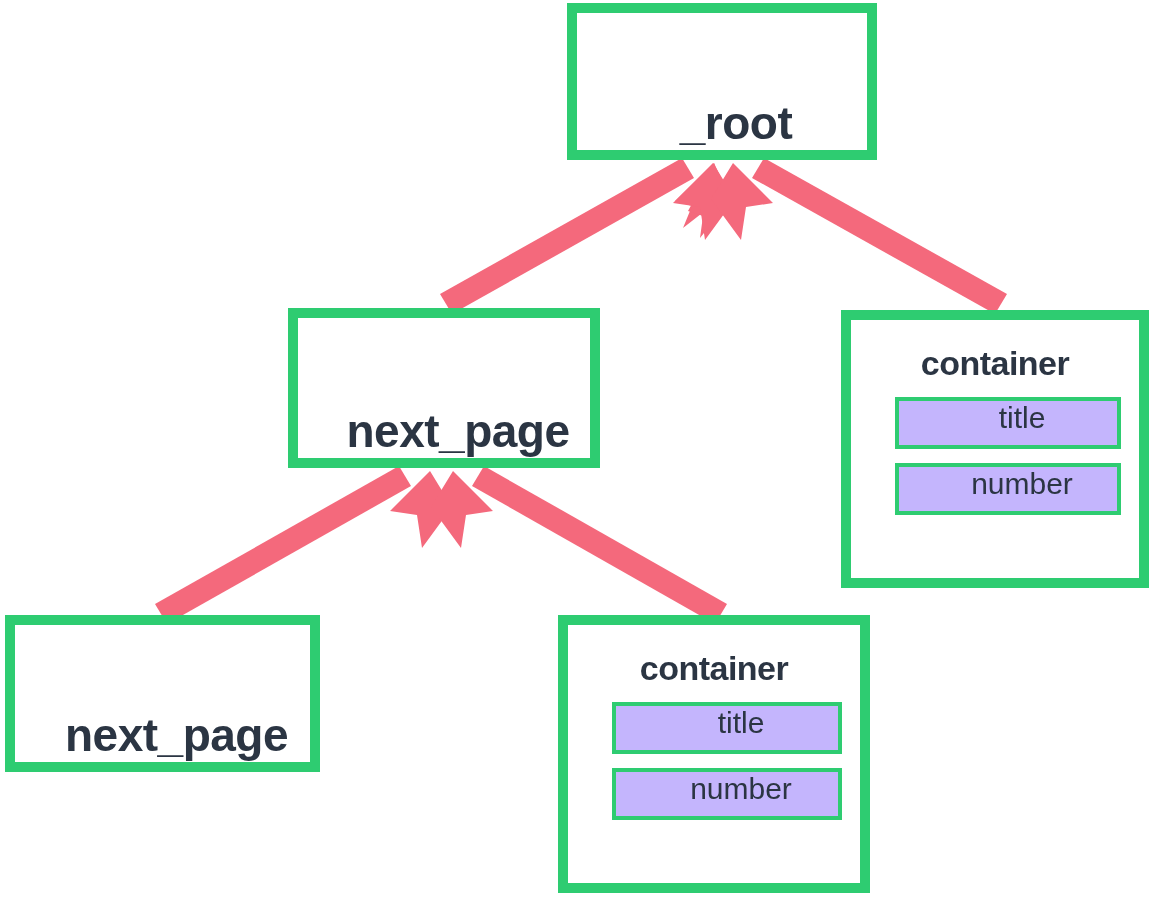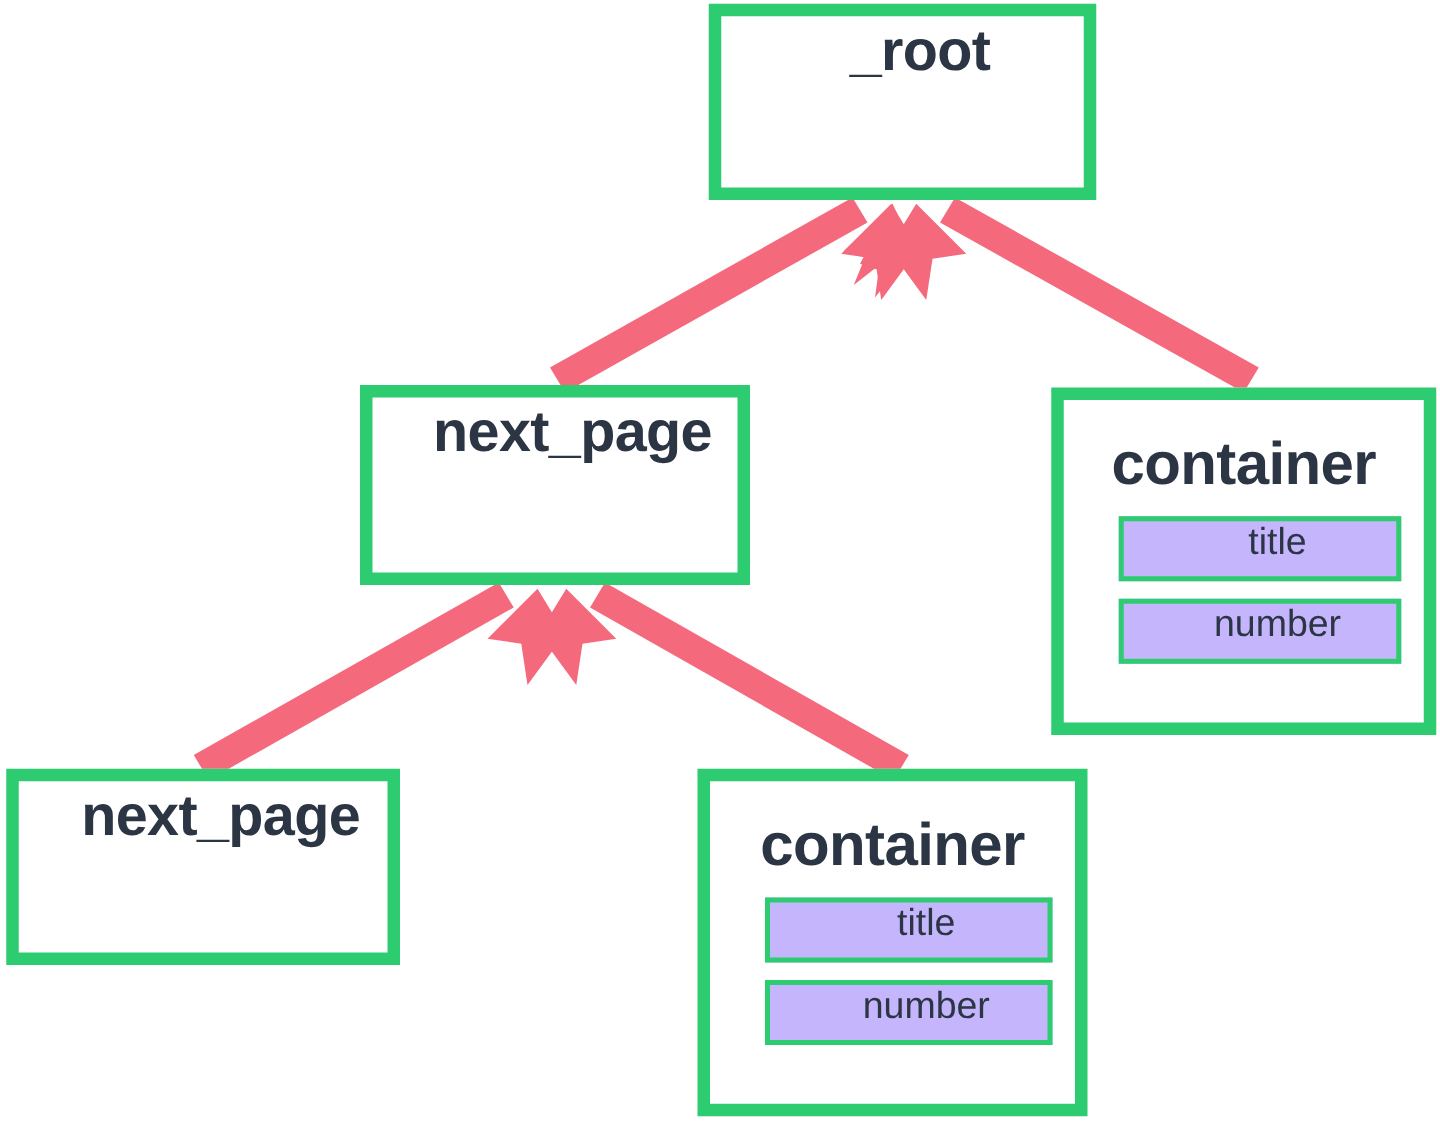--- a/index.html
+++ b/index.html
@@ -41,37 +41,37 @@
     font-weight: bold;
     color: #2b3543;
     letter-spacing: -0.5px;
     text-align: center;
     white-space: nowrap;
   }
 
   
   .node.leaf {
     display: flex;
-    align-items: flex-start;
+    align-items: flex-end;
     justify-content: center;
     padding-left: 28px;
   }
   .node.leaf .node-label {
     font-size: 46px;
   }
 
   
   .node.container-node {
     display: flex;
     flex-direction: column;
     align-items: center;
     padding: 14px 18px 16px 18px;
   }
   .node.container-node .node-label {
-    font-size: 48px;
+    font-size: 34px;
     margin-top: 10px;
     margin-bottom: 14px;
   }
   .fields {
     width: 100%;
     display: flex;
     flex-direction: column;
     gap: 14px;
     align-items: stretch;
     padding-left: 26px;

